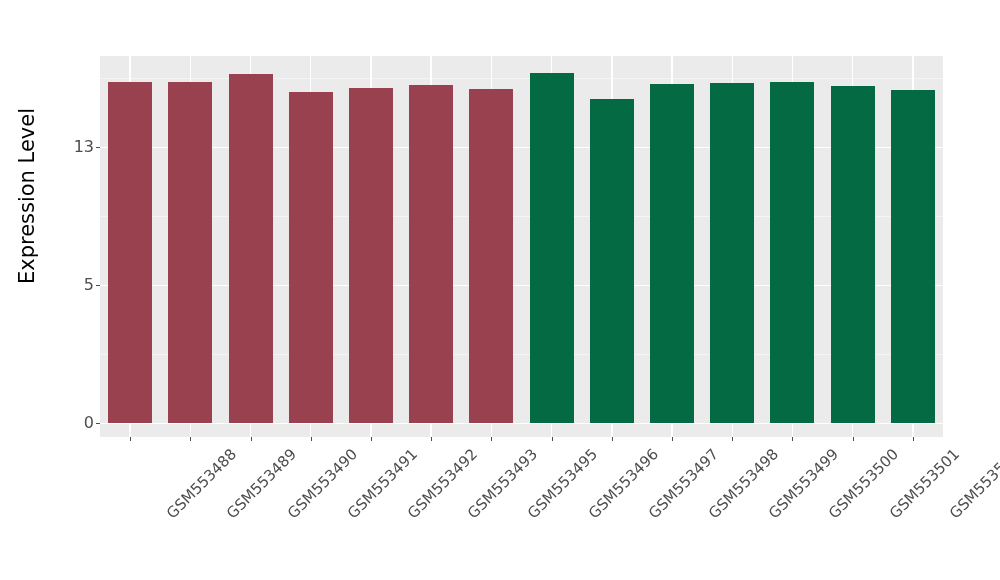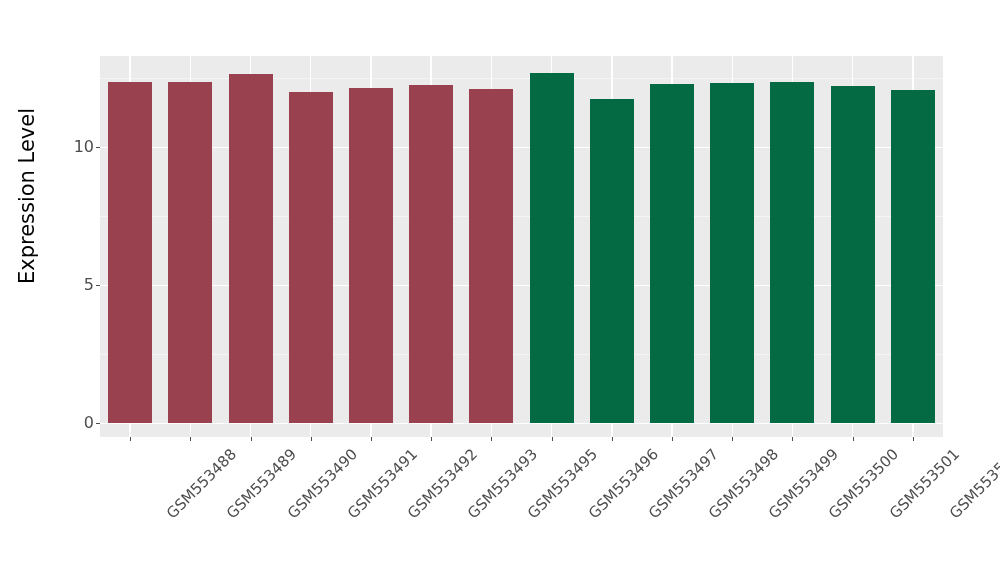--- a/index.html
+++ b/index.html
@@ -142,21 +142,21 @@
 
   <div id="y-axis-title">
     <span class="ytitle-inner">Expression Level</span>
   </div>
 
   <div id="y-ticks">
       <div class="y-tick-label" style="top: 415px;">0</div>
       <div class="y-tick-mark" style="top: 423px;"></div>
       <div class="y-tick-label" style="top: 277px;">5</div>
       <div class="y-tick-mark" style="top: 285px;"></div>
-      <div class="y-tick-label" style="top: 139px;">10</div>
+      <div class="y-tick-label" style="top: 139px;">13</div>
       <div class="y-tick-mark" style="top: 147px;"></div>
     </div>
 
   <div id="panel">
       <div class="grid-minor-h" style="top: 298px;"></div>
       <div class="grid-minor-h" style="top: 160px;"></div>
       <div class="grid-minor-h" style="top: 22px;"></div>
       <div class="grid-major-h" style="top: 367px;"></div>
       <div class="grid-major-h" style="top: 229px;"></div>
       <div class="grid-major-h" style="top: 91px;"></div>

